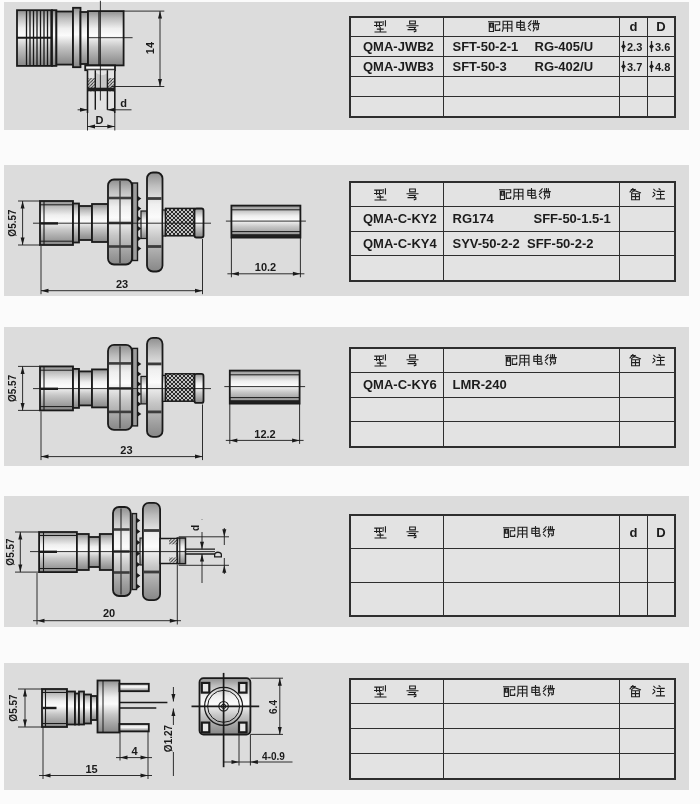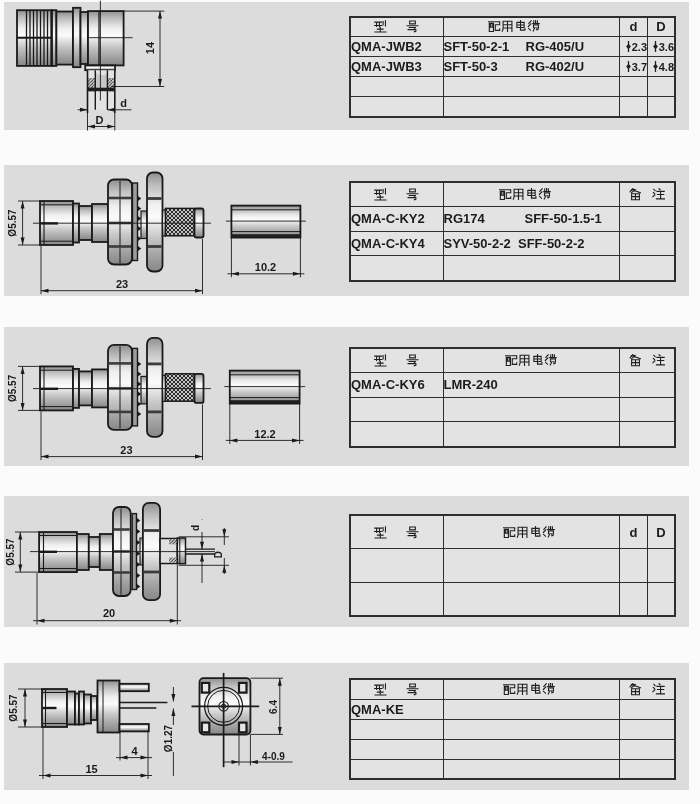--- a/index.html
+++ b/index.html
@@ -1,22 +1,22 @@
 <!DOCTYPE html>
 <html><head><meta charset="utf-8"><style>
 html,body{margin:0;padding:0}
 body{width:700px;height:804px;position:relative;background:#fbfbfb;overflow:hidden}
 .tbl{position:absolute;width:325px;border-collapse:collapse;table-layout:fixed;background:#e3e3e3;border:2.4px solid #2e2e2e}
 .tbl tr{height:20.1px}
 .tbl td{border:1.6px solid #2e2e2e;font-family:"Liberation Sans",sans-serif;font-weight:bold;
  font-size:13px;color:#1c1c1c;padding:0;white-space:nowrap;vertical-align:middle;overflow:hidden}
 .tbl td.c{text-align:center}
-.tbl td.m{}
-.tbl td.w{}
-.tbl td.v{text-align:right;font-size:11px}
+.tbl td.m{padding-left:12px}
+.tbl td.w{padding-left:9px}
+.tbl td.v{text-align:left;font-size:11px}
 .cj{vertical-align:-2px}
 </style></head><body>
 <div style="position:absolute;left:4px;top:2px;width:685px;height:128px;background:#dcdcdc"></div>
 <div style="position:absolute;left:4px;top:165px;width:685px;height:131px;background:#dcdcdc"></div>
 <div style="position:absolute;left:4px;top:327px;width:685px;height:139px;background:#dcdcdc"></div>
 <div style="position:absolute;left:4px;top:496px;width:685px;height:131px;background:#dcdcdc"></div>
 <div style="position:absolute;left:4px;top:663px;width:685px;height:127px;background:#dcdcdc"></div>
 <table class="tbl" style="left:349px;top:15.5px;height:100.5px">
     <colgroup>
       <col style="width:93px">
@@ -231,25 +231,20 @@
           </svg><svg width="13" height="13" viewBox="0 0 100 100" class="cj">
             <path d="M50,4 V78 M22,18 H78 V58 H22 V18 M22,38 H78 M50,78 H84 M84,78 V66" fill="none" stroke="#1f1f1f" stroke-width="8.5" stroke-linecap="square"></path>
           </svg><svg width="13" height="13" viewBox="0 0 100 100" class="cj">
             <path d="M32,6 L14,26 M30,30 L10,50 M12,64 L26,78 M52,6 V26 M66,2 V26 M80,6 V26 M44,28 H94 M50,38 H88 M50,38 V60 M88,38 V60 M62,58 L48,84 M76,58 V76 M76,76 L88,70" fill="none" stroke="#1f1f1f" stroke-width="8.5" stroke-linecap="square"></path>
           </svg></td>
         <td class="c"><svg width="13" height="13" viewBox="0 0 100 100" class="cj">
             <path d="M30,4 L8,30 M18,12 H48 M48,12 L20,36 M26,14 L88,36 M20,44 H80 V90 H20 V44 M50,44 V90 M20,66 H80" fill="none" stroke="#1f1f1f" stroke-width="8.5" stroke-linecap="square"></path>
           </svg><span style="display:inline-block;width:10px"></span><svg width="13" height="13" viewBox="0 0 100 100" class="cj">
             <path d="M14,10 L24,20 M10,34 L20,44 M6,68 L22,52 M54,6 L62,12 M38,26 H94 M42,50 H90 M34,84 H96 M66,26 V84" fill="none" stroke="#1f1f1f" stroke-width="8.5" stroke-linecap="square"></path>
           </svg></td>
-      </tr>
-      <tr>
-        <td class="m">QMA-KE</td>
-        <td class="w"></td>
-        <td class="w"></td>
       </tr>
       <tr>
         <td></td>
         <td></td>
         <td></td>
       </tr>
       <tr>
         <td></td>
         <td></td>
         <td></td>

